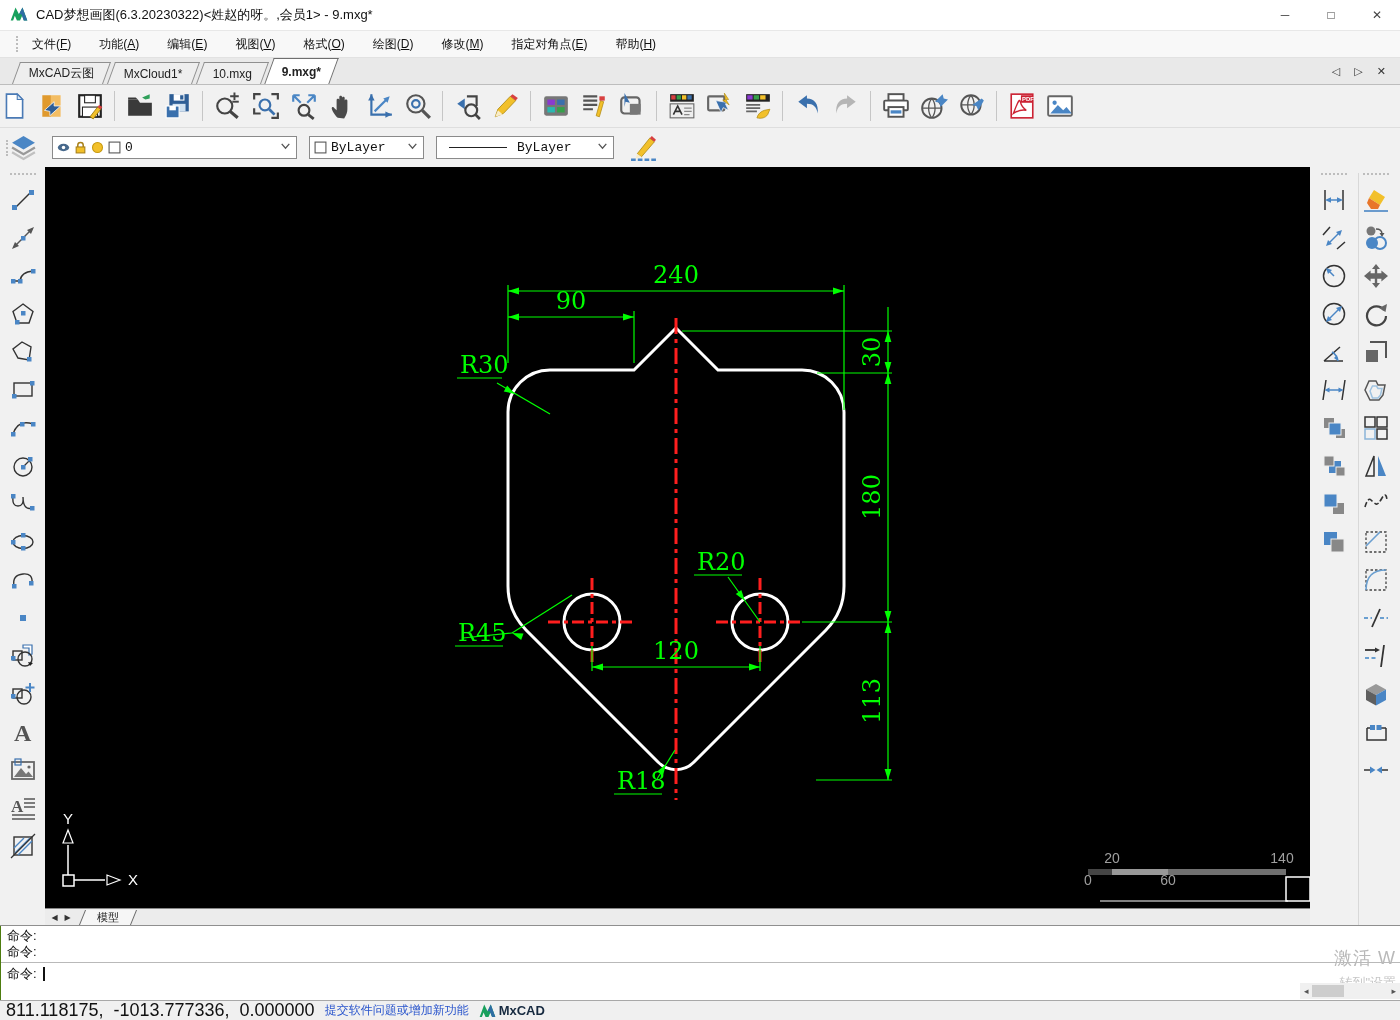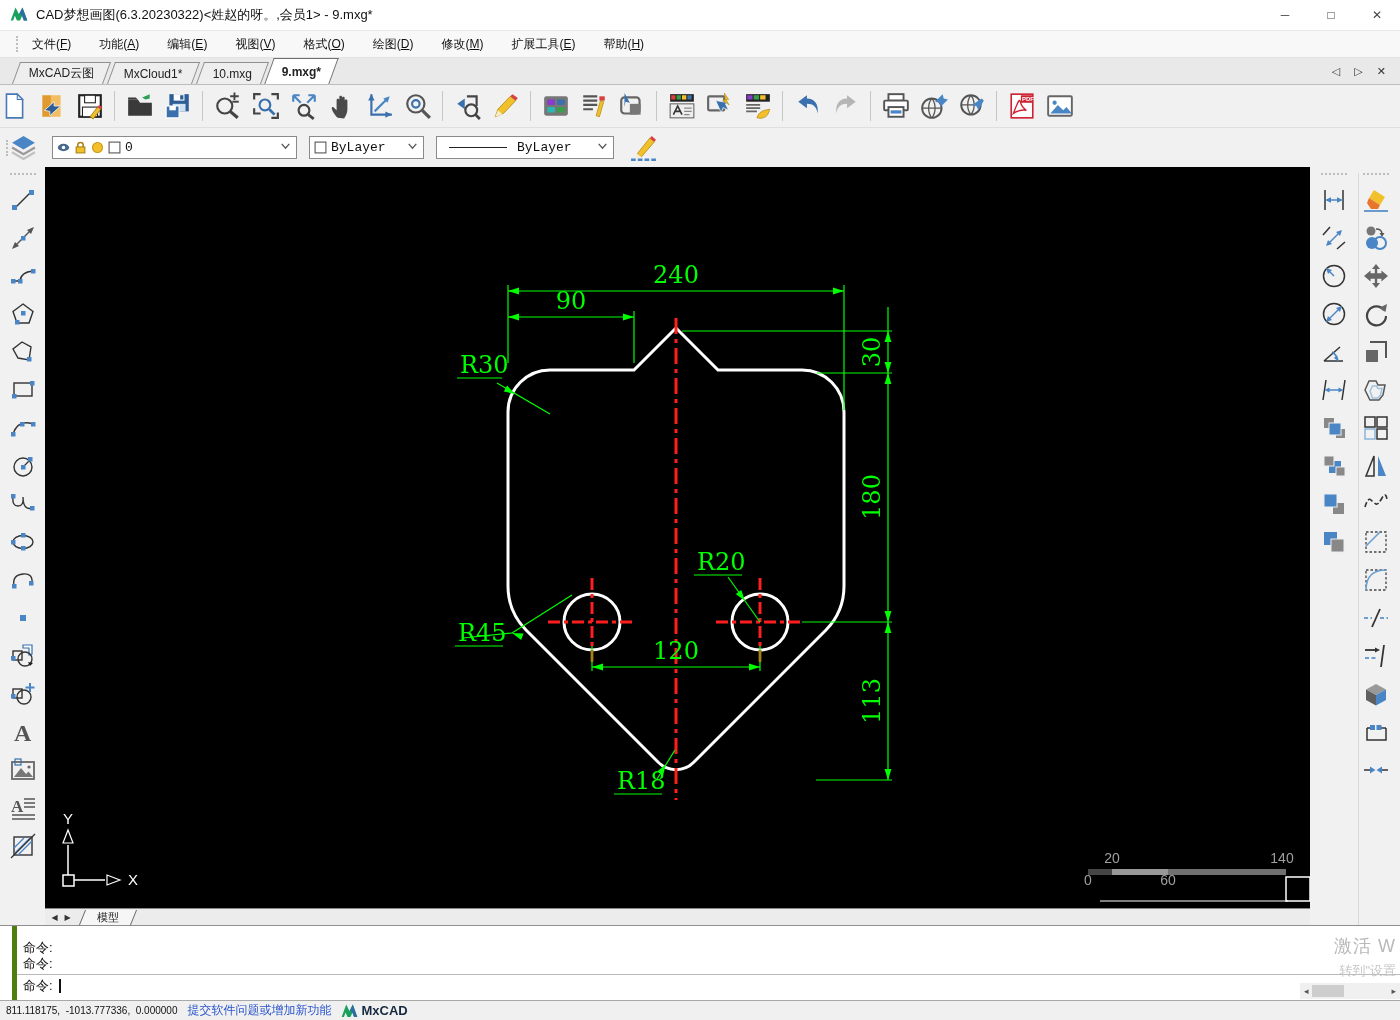--- a/index.html
+++ b/index.html
@@ -50,35 +50,35 @@
 .model-strip{height:17px;background:#ececec;display:flex;align-items:center;font-size:11px;color:#222;padding-left:3px;border-top:1px solid #888}
 .ms-btn{width:13px;height:13px;display:flex;align-items:center;justify-content:center;font-size:8px;color:#333}
 .model-tab{height:15px;transform:skewX(-22deg);border-left:1px solid #666;border-right:1px solid #666;
   background:#f6f6f6;padding:0 14px;margin-left:8px;display:flex;align-items:center}
 .model-tab>span{transform:skewX(22deg);font-size:11px}
 .right-toolbar{width:90px;background:#f1f1f1;display:flex;justify-content:space-evenly;padding-top:6px}
 .rt-col{display:flex;flex-direction:column;gap:7px;align-items:center}
 .rt-col.second{border-left:1px solid #d8d8d8;padding-left:2px}
 
 .cmd{height:75px;background:#fff;border-top:1px solid #8f8f8f;position:relative;font-size:13px;color:#111}
-.cmd-inner{border-left:5px solid #4d7c0f;margin-left:12px;height:100%;padding-top:14px}
+.cmd-inner{border-left:1px solid #4d7c0f;margin-left:0;height:100%;padding-top:2px}
 .cmd-line{padding-left:6px;line-height:16px;white-space:pre}
 .cmd-divider{border-top:1px solid #b9b9b9;margin-top:2px}
 .cmd-prompt{padding-left:6px;line-height:21px;display:flex;align-items:center;white-space:pre}
 .caret{display:inline-block;width:1.5px;height:14px;background:#111;margin-left:3px}
-.watermark{position:absolute;right:4px;top:8px;text-align:right;color:#b9b9b9;pointer-events:none}
+.watermark{position:absolute;right:4px;top:20px;text-align:right;color:#b9b9b9;pointer-events:none}
 .wm1{font-size:18px;letter-spacing:1px}
 .wm2{font-size:13px;color:#c6c6c6;margin-top:4px}
 .cmd-scrollbar{position:absolute;right:0;bottom:1px;width:100px;height:16px;background:#f0f0f0;
   display:flex;align-items:center;gap:3px;padding:0 4px;font-size:9px;color:#555}
 .thumb{width:32px;height:12px;background:#cdcdcd}
 
 .statusbar{height:20px;background:#f0f0f0;border-top:1px solid #a8a8a8;display:flex;align-items:center;
   font-size:12px;color:#111;padding:0 6px;gap:4px}
-.coords{white-space:pre;font-size:10px}
+.coords{white-space:pre;font-size:18px}
 .toggles{margin-left:auto;display:flex;gap:7px;align-items:center}
 .toggle{padding:0 4px;line-height:16px}
 .toggle.boxed{border:1px solid #4a86c5;background:#fdfdfd}
 .status-link{color:#2a55cc;margin:16px 6px;white-space:nowrap}
 .brand{display:flex;align-items:center;gap:3px;font-weight:bold;color:#16293f;font-size:13px}
 .brand svg{width:17px;height:15px}
 </style>
 </head>
 <body>
 
@@ -99,21 +99,21 @@
 
   <div class="menubar">
     <span class="grip-v"></span>
   <span class="menu-item"><span>文件</span>(<u>F</u>)</span>
       <span class="menu-item"><span>功能</span>(<u>A</u>)</span>
       <span class="menu-item"><span>编辑</span>(<u>E</u>)</span>
       <span class="menu-item"><span>视图</span>(<u>V</u>)</span>
       <span class="menu-item"><span>格式</span>(<u>O</u>)</span>
       <span class="menu-item"><span>绘图</span>(<u>D</u>)</span>
       <span class="menu-item"><span>修改</span>(<u>M</u>)</span>
-      <span class="menu-item"><span>扩展工具</span>(<u>E</u>)</span>
+      <span class="menu-item"><span>指定对角点</span>(<u>E</u>)</span>
       <span class="menu-item"><span>帮助</span>(<u>H</u>)</span>
     </div>
 
   <div class="tabbar">
       <div class="tab">
         <span>MxCAD云图</span>
       </div>
       <div class="tab">
         <span>MxCloud1*</span>
       </div>

